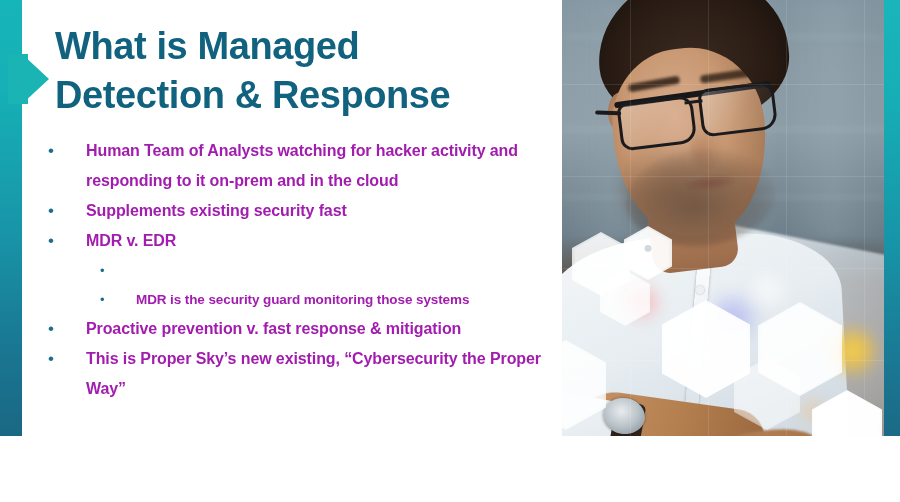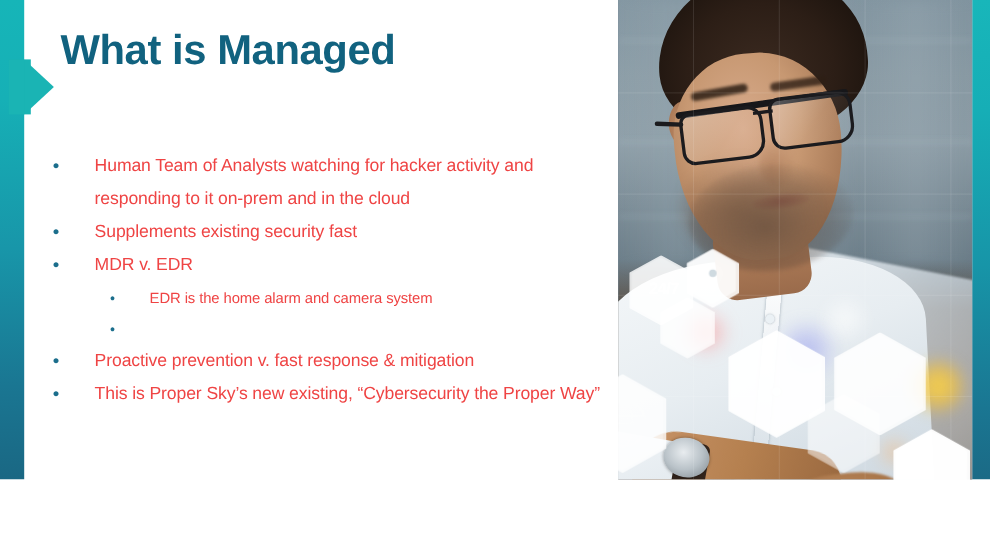--- a/index.html
+++ b/index.html
@@ -105,24 +105,25 @@
     user-select: none;
   }
   .bullet-row.lvl2 .bullet-dot {
     font-size: 13px;
     line-height: 29px;
     width: 36px;
   }
 
   .bullet-text {
     flex: 1 1 auto;
-    color: #ef4444;
+    color: #a21caf;
     font-size: 15.5px;
     line-height: 30px;
     letter-spacing: -0.1px;
+    font-weight: bold;
   }
   .bullet-row.lvl1 .bullet-text { font-size: 16px; line-height: 30px; }
   .bullet-row.lvl2 .bullet-text { font-size: 13.5px; line-height: 29px; }
 
   
   .footer-mark {
     position: absolute;
     left: 528px;
     top: 482px;
     font-size: 11px;
@@ -430,20 +431,21 @@
 <body>
 
 <div class="slide">
 
   <div class="edge-bar-left"></div>
   <div class="edge-arrow-block"></div>
   <div class="edge-arrow"></div>
 
   <div class="title-block">
     <div class="title-line">What is Managed</div>
+    <div class="title-line">Detection &amp; Response</div>
   </div>
 
   <div class="body-block">
 
     <div class="bullet-row lvl1">
       <span class="bullet-dot">•</span>
       <span class="bullet-text">Human Team of Analysts watching for hacker activity and responding to it on-prem and in the cloud</span>
     </div>
 
     <div class="bullet-row lvl1">
@@ -451,25 +453,25 @@
       <span class="bullet-text">Supplements existing security fast</span>
     </div>
 
     <div class="bullet-row lvl1">
       <span class="bullet-dot">•</span>
       <span class="bullet-text">MDR v. EDR</span>
     </div>
 
     <div class="bullet-row lvl2">
       <span class="bullet-dot">•</span>
-      <span class="bullet-text">EDR is the home alarm and camera system</span>
     </div>
 
     <div class="bullet-row lvl2">
       <span class="bullet-dot">•</span>
+      <span class="bullet-text">MDR is the security guard monitoring those systems</span>
     </div>
 
     <div class="bullet-row lvl1">
       <span class="bullet-dot">•</span>
       <span class="bullet-text">Proactive prevention v. fast response &amp; mitigation</span>
     </div>
 
     <div class="bullet-row lvl1">
       <span class="bullet-dot">•</span>
       <span class="bullet-text">This is Proper Sky’s new existing, “Cybersecurity the Proper Way”</span>

